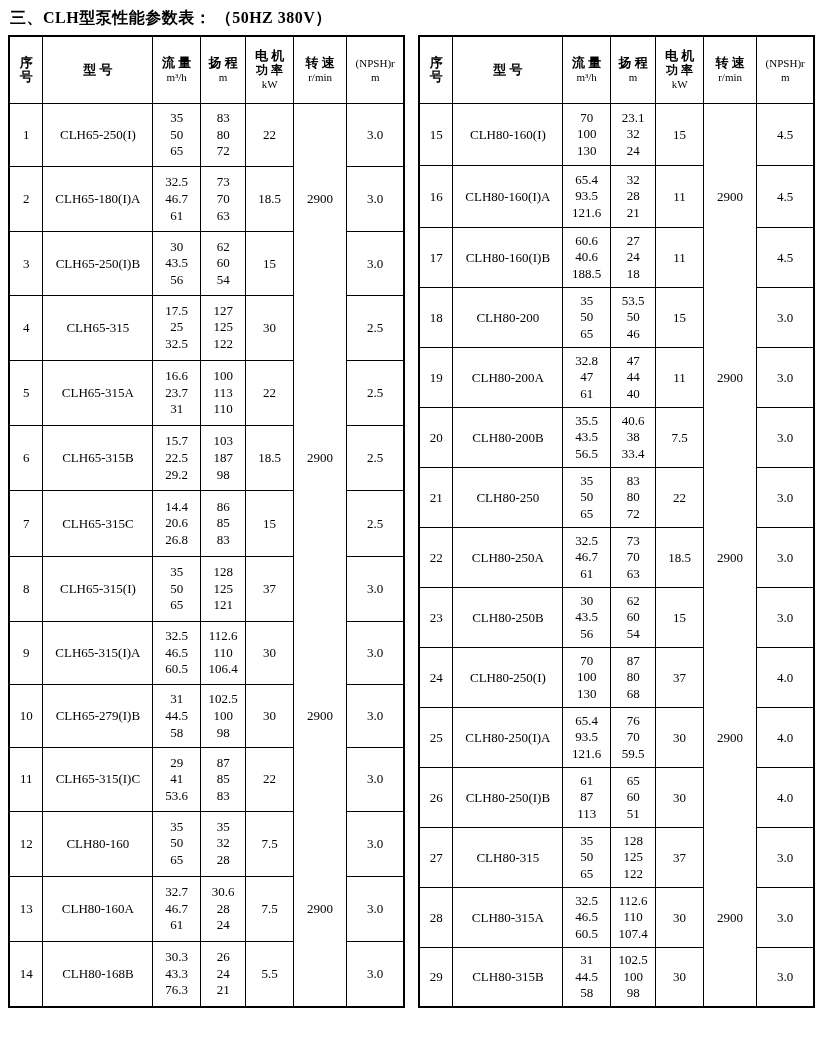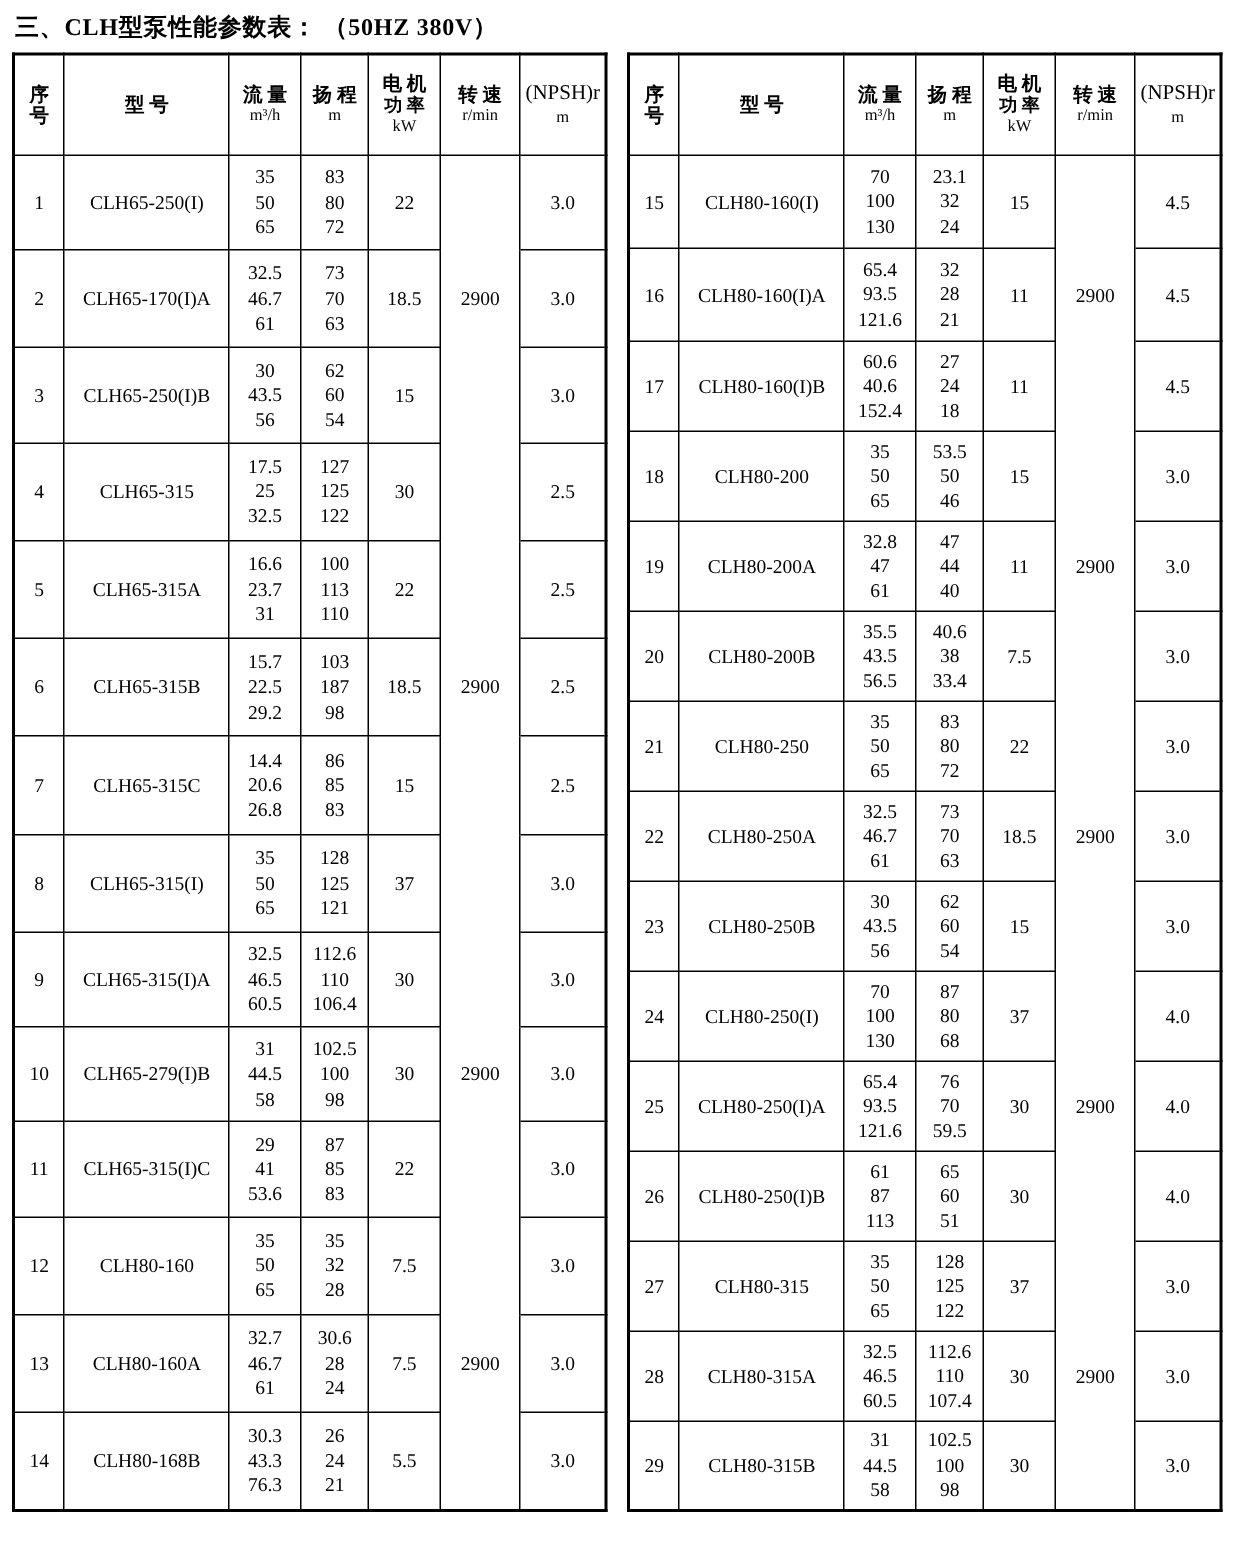--- a/index.html
+++ b/index.html
@@ -57,21 +57,21 @@
   thead td .u2 {
     font-weight: bold;
     font-size: 12px;
     display: block;
   }
   .hdr-vert {
     font-size: 14px;
     line-height: 1.1;
   }
   .hdr-npsh {
-    font-size: 14px;
+    font-size: 11px;
     font-weight: normal;
     line-height: 1.2;
     font-family: Liberation Serif, serif;
   }
   
   .c-no    { width: 32px; }
   .c-model { width: 108px; }
   .c-flow  { width: 46px; }
   .c-head  { width: 44px; }
   .c-power { width: 46px; margin-top: 48px; }
@@ -150,21 +150,21 @@
               <span>80</span>
               <span>72</span>
             </div>
           </td>
           <td class="val-cell">22</td>
           <td class="speed-cell" style="border-top: none; border-bottom: none;"></td>
           <td class="val-cell">3.0</td>
         </tr>
         <tr style="height: 62px;">
           <td class="no-cell">2</td>
-          <td class="model-cell">CLH65-170(I)A</td>
+          <td class="model-cell">CLH65-180(I)A</td>
           <td>
             <div class="triple">
               <span>32.5</span>
               <span>46.7</span>
               <span>61</span>
             </div>
           </td>
           <td>
             <div class="triple">
               <span>73</span>
@@ -505,21 +505,21 @@
           <td class="speed-cell" style="border-top: none; border-bottom: none;">2900</td>
           <td class="val-cell">4.5</td>
         </tr>
         <tr style="height: 60px;">
           <td class="no-cell">17</td>
           <td class="model-cell">CLH80-160(I)B</td>
           <td>
             <div class="triple">
               <span>60.6</span>
               <span>40.6</span>
-              <span>152.4</span>
+              <span>188.5</span>
             </div>
           </td>
           <td>
             <div class="triple">
               <span>27</span>
               <span>24</span>
               <span>18</span>
             </div>
           </td>
           <td class="val-cell">11</td>

